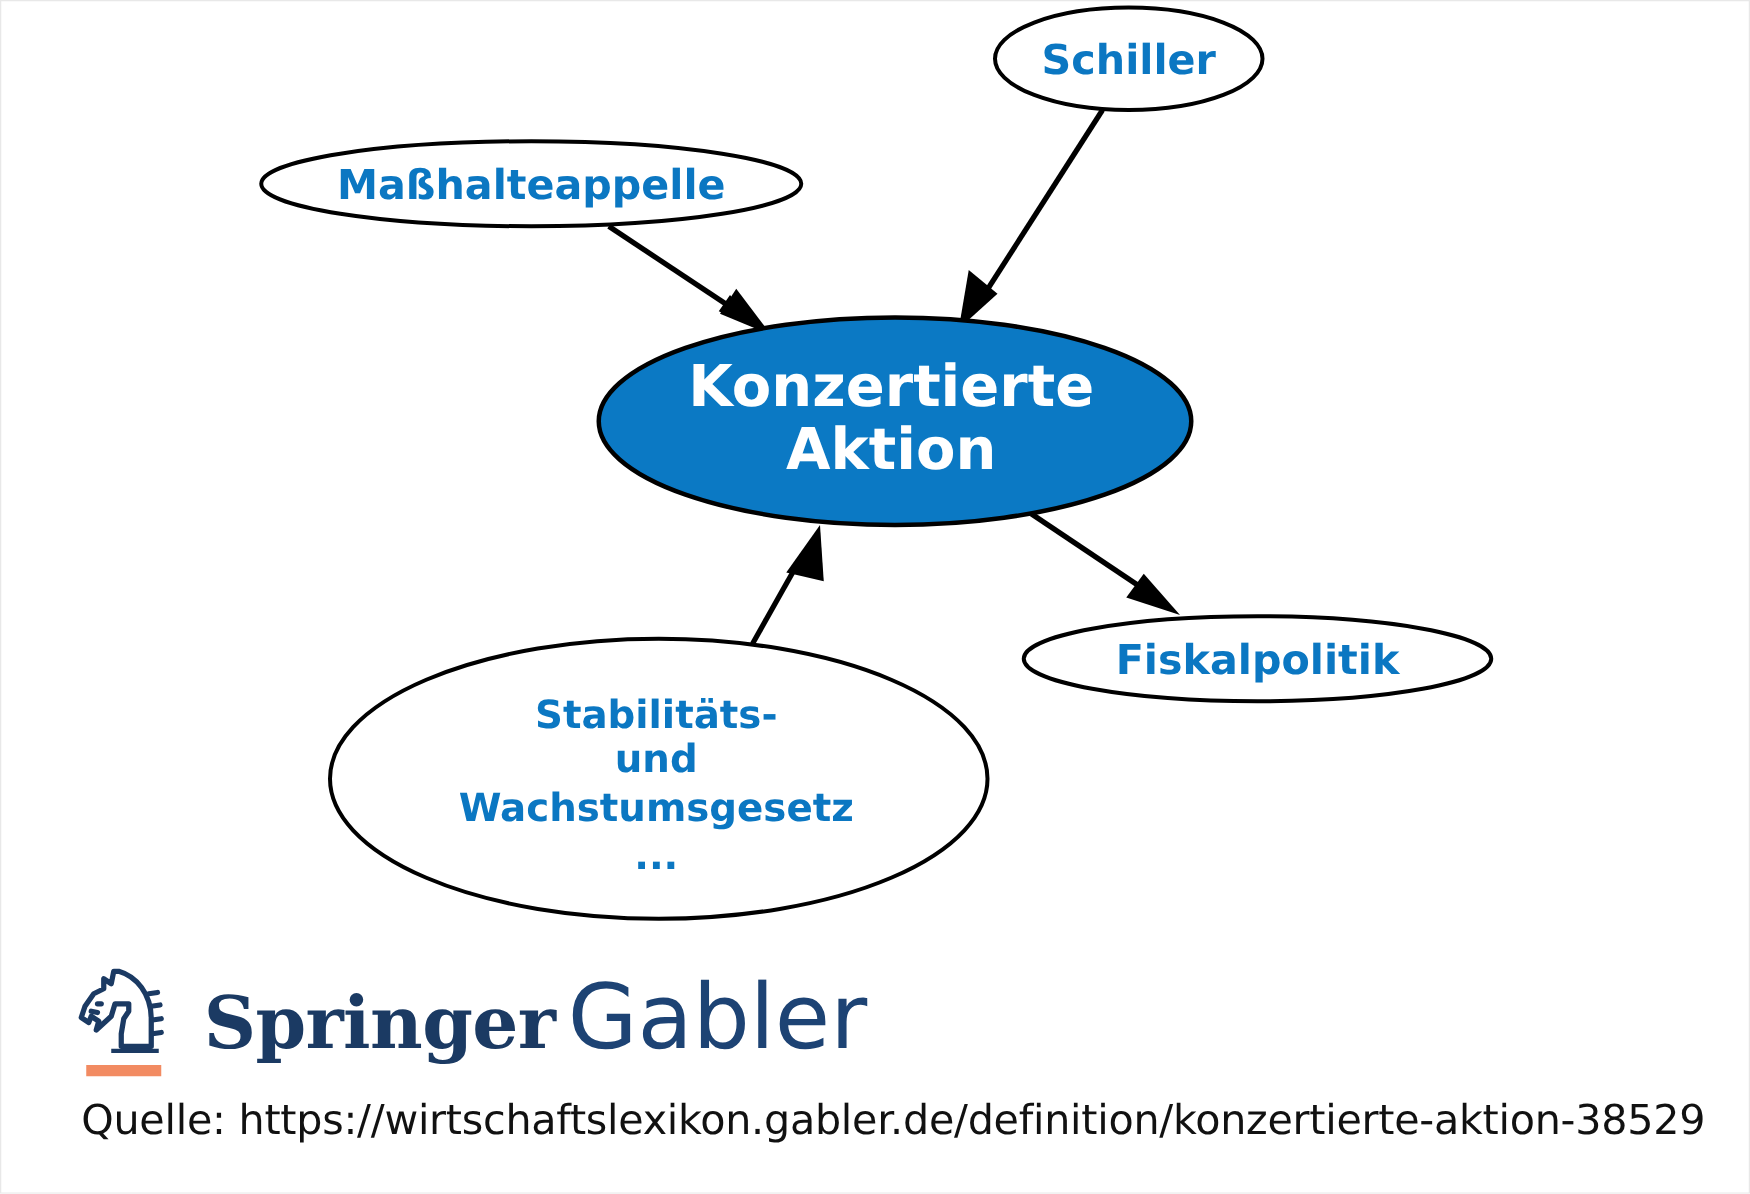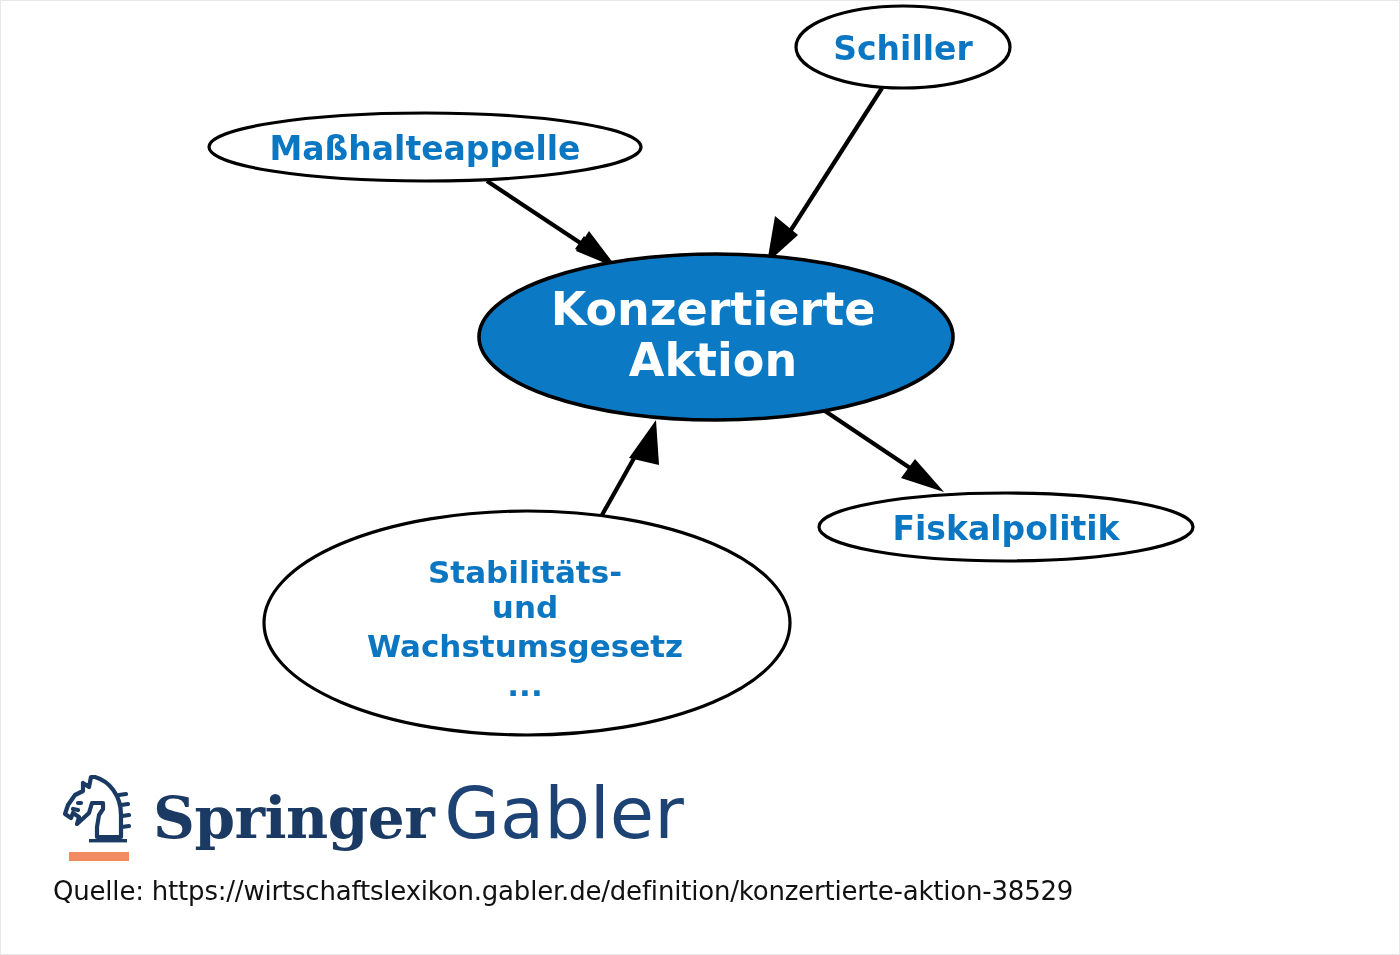--- a/index.html
+++ b/index.html
@@ -65,20 +65,21 @@
   .lbl-center { font-size: 46px; }
 
   
   #logo-block {
     position: absolute;
     left: 58px;
     top: 768px;
     height: 98px;
     display: flex;
     align-items: flex-end;
+    gap: 10px;
   }
   #knight-wrap {
     position: relative;
     width: 78px;
     height: 98px;
     margin-right: 16px;
   }
   #knight-svg {
     display: block;
     width: 78px;
@@ -110,24 +111,24 @@
     font-weight: normal;
     font-size: 72px;
     color: #1d4374;
     line-height: 1;
     margin-left: 10px;
   }
 
   
   #source-line {
     position: absolute;
-    left: 52px;
+    left: 64px;
     top: 875px;
     font-family: "DejaVu Sans", sans-serif;
-    font-size: 26px;
+    font-size: 33px;
     color: #111111;
     white-space: nowrap;
     letter-spacing: -0.2px;
   }
 </style>
 </head>
 <body>
 
 <div id="page">
 

